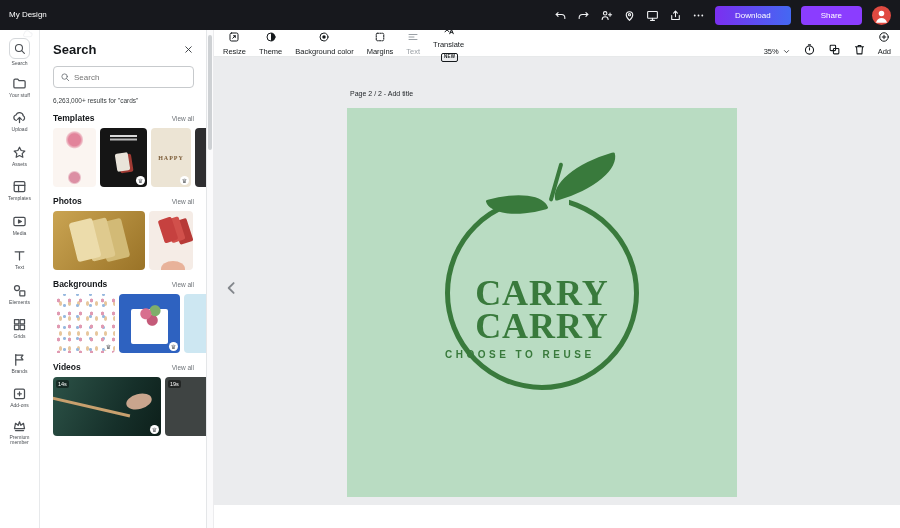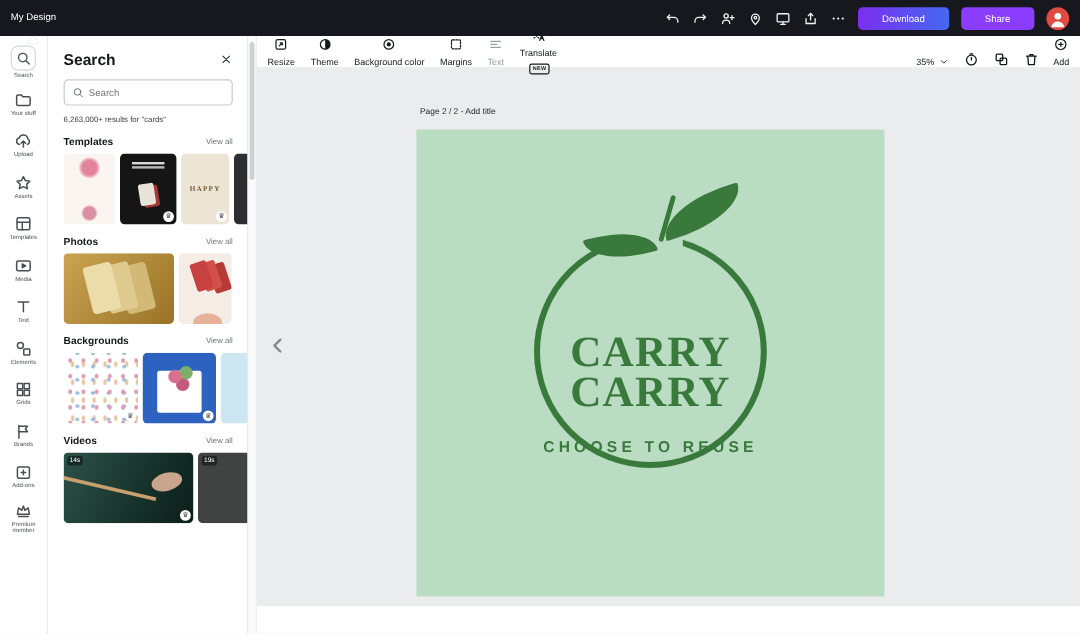--- a/index.html
+++ b/index.html
@@ -111,21 +111,21 @@
   .nav-left { position:absolute; left:9px; top:216px; width:17px; height:30px; color:#83878c; }
 
   
   .ring { position:absolute; left:98px; top:88px; width:194px; height:194px; border:5px solid var(--logo-green,#397a3c); border-radius:50%; }
   .ring-gap { position:absolute; left:178px; top:84px; width:44px; height:13px; background:var(--canvas-green,#b9dcc2); }
   .stem { position:absolute; left:207px; top:54px; width:3.5px; height:40px; background:var(--logo-green,#397a3c); border-radius:2px; transform:rotate(16deg); }
   .leaf-l { position:absolute; left:141px; top:84px; width:58px; height:25px; background:var(--logo-green,#397a3c); border-radius:4% 100% 4% 100%; transform:rotate(-16deg); }
   .leaf-r { position:absolute; left:203px; top:53px; width:70px; height:31px; background:var(--logo-green,#397a3c); border-radius:100% 4% 100% 4%; transform:rotate(-16deg); }
   .logo-line { position:absolute; left:98px; width:194px; text-align:center; font-family:"Liberation Serif",serif; font-weight:700; color:var(--logo-green,#397a3c); font-size:36px; letter-spacing:1px; line-height:1; }
   .ll1 { top:167px; } .ll2 { top:200px; }
-  .tagline { position:absolute; left:98px; top:257px; width:194px; text-align:center; font-size:13px; font-weight:700; letter-spacing:3.5px; color:var(--logo-green,#397a3c); }
+  .tagline { position:absolute; left:98px; top:241px; width:194px; font-size:10px; font-weight:700; letter-spacing:3.5px; color:var(--logo-green,#397a3c); }
 </style>
 </head>
 <body>
 
 <div class="topbar">
   <div class="tb-left">
     <span class="i11">
         <svg viewBox="0 0 24 24">
           <path d="M14.5 5l-7 7 7 7"></path>
         </svg>

